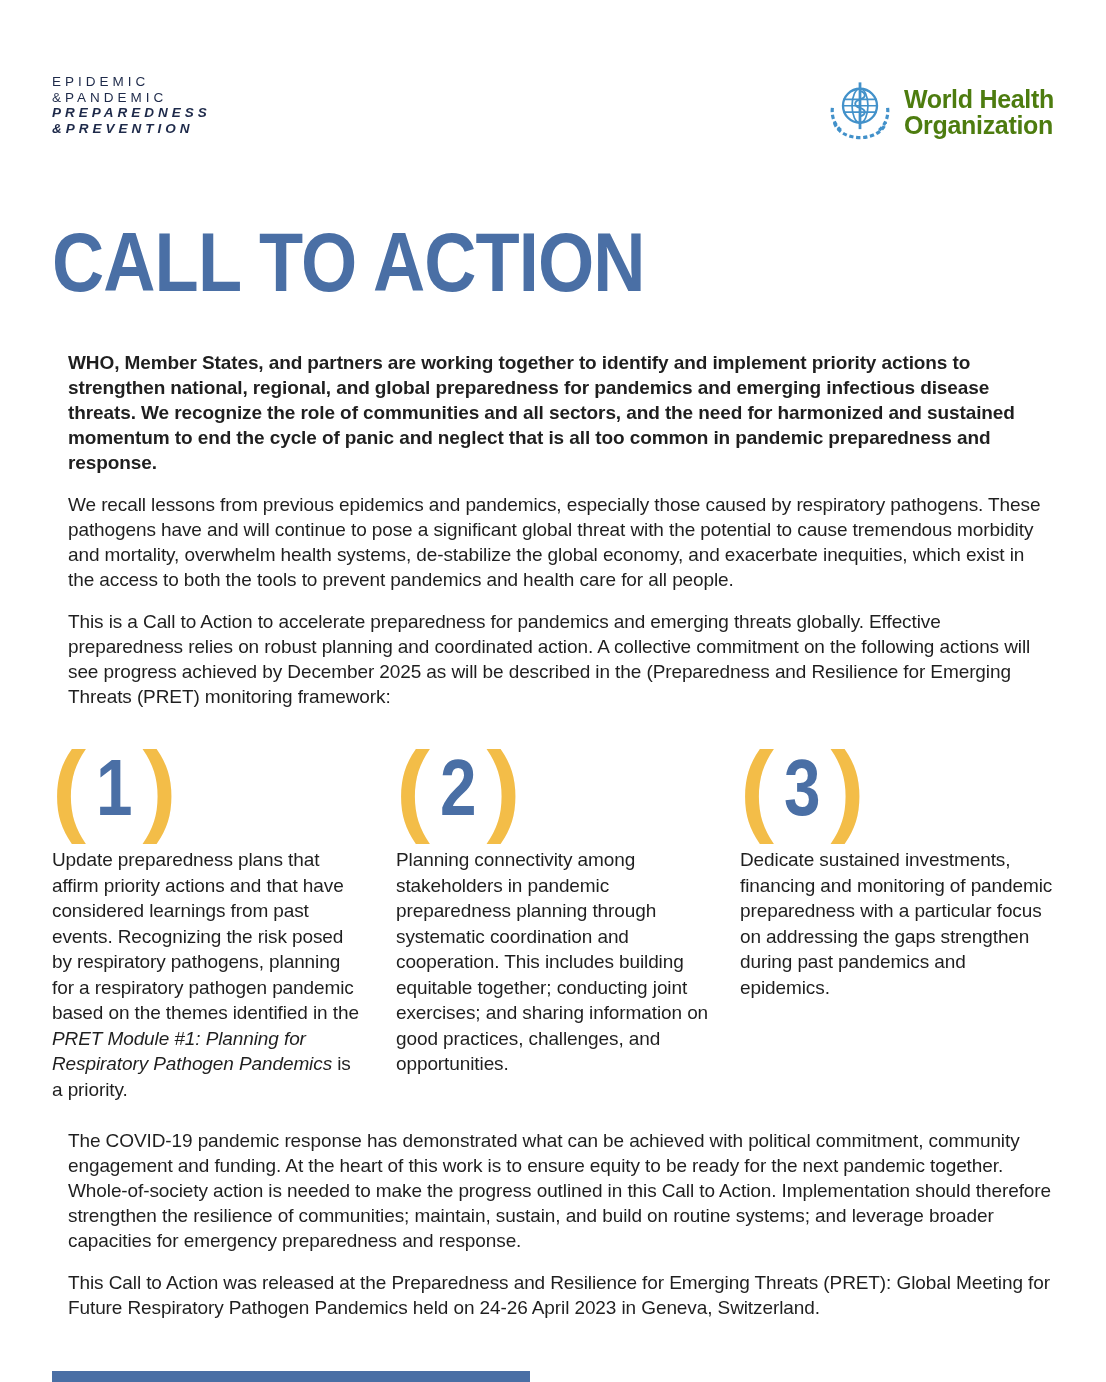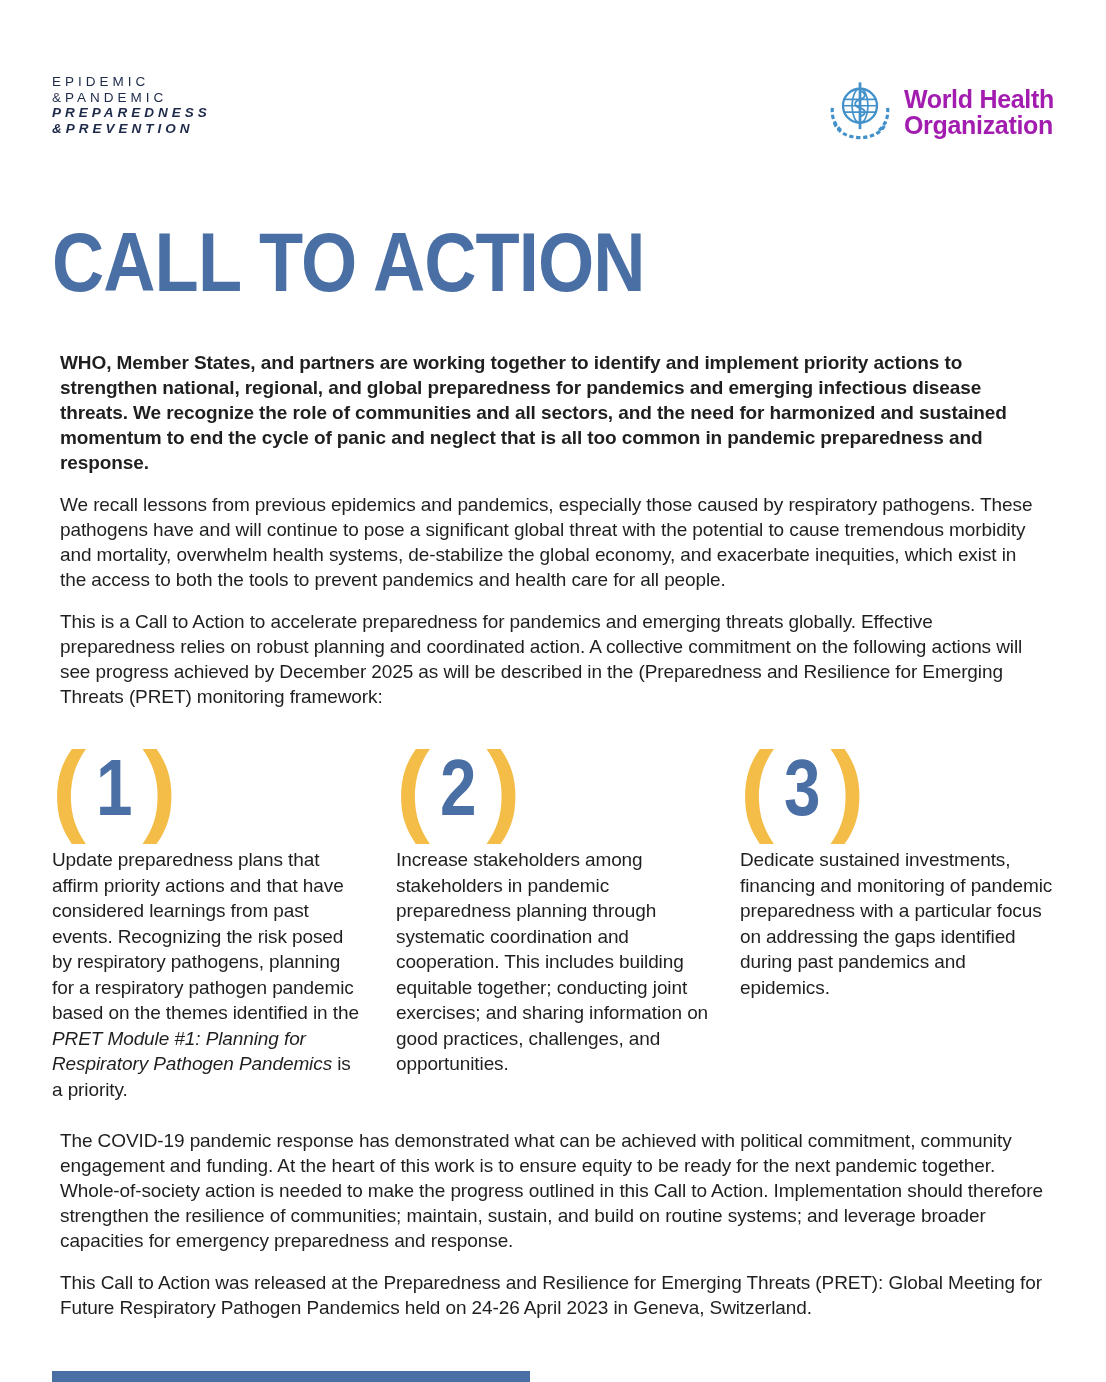--- a/index.html
+++ b/index.html
@@ -16,33 +16,33 @@
 
   
   .header-row {
     display:flex; justify-content:space-between; align-items:flex-start;
     padding-top:74px;
   }
   .brand { color:#1e2a4a; font-size:13.5px; line-height:15.5px; letter-spacing:4px; }
   .brand .light { font-weight:400; }
   .brand .heavy { font-weight:700;font-style:italic; }
   .who-logo { display:flex; align-items:center; gap:10px; margin-top:2px; }
-  .who-name { color:#a21caf; font-weight:700; font-size:25px; line-height:26px; letter-spacing:-0.3px; }
+  .who-name { color:#4d7c0f; font-weight:700; font-size:25px; line-height:26px; letter-spacing:-0.3px; }
 
   
   h1.doc-title {
     margin:72px 0 12px 0;
     font-size:84px; line-height:1.0;
     font-weight:700; color:#4a6fa5;
     white-space:nowrap;
   }
   h1.doc-title span { display:inline-block; transform:scaleX(0.86); transform-origin:left center; letter-spacing:-1px; }
 
   
-  .body-text { font-size:19px; line-height:25px; letter-spacing:-0.1px; width:985px; margin:0 0 17px 8px; }
+  .body-text { font-size:19px; line-height:25px; letter-spacing:-0.1px; width:985px; margin:0 0 17px 16px; }
   .intro-1 { margin-top:46px; font-weight:700; }
 
   
   .actions-row { display:flex; gap:30px; margin-top:26px; width:1002px; }
   .action-col { width:314px; }
   .bignum { display:flex; align-items:center; height:106px; margin-bottom:6px; }
   .bignum .paren { color:#f3bd48; font-weight:700; font-size:102px; line-height:100px; }
   .bignum .digit { color:#4a6fa5; font-weight:700; font-size:80px; line-height:90px; display:inline-block; transform:scaleX(0.82); margin:0 6px; }
   .action-text { font-size:19px; line-height:25.5px; letter-spacing:-0.1px; margin:0; white-space:pre-line; }
   .action-text .lead { font-weight:400; }
@@ -113,31 +113,31 @@
         </div>
         <p class="action-text"><span class="lead">Update preparedness plans that affirm priority actions</span><span> and that have considered learnings from past events. Recognizing the risk posed by respiratory pathogens, planning for a respiratory pathogen pandemic based on the themes identified in the </span><span class="italic">PRET Module #1: Planning for Respiratory Pathogen Pandemics</span><span> is a priority.</span></p>
       </div>
 
       <div class="action-col">
         <div class="bignum">
           <span class="paren">(</span>
           <span class="digit">2</span>
           <span class="paren">)</span>
         </div>
-        <p class="action-text"><span class="lead">Increase stakeholders among stakeholders in pandemic preparedness planning through systematic coordination and cooperation.</span><span> This includes building equitable together; conducting joint exercises; and sharing information on good practices, challenges, and opportunities.</span><span class="italic"></span><span></span></p>
+        <p class="action-text"><span class="lead">Planning connectivity among stakeholders in pandemic preparedness planning through systematic coordination and cooperation.</span><span> This includes building equitable together; conducting joint exercises; and sharing information on good practices, challenges, and opportunities.</span><span class="italic"></span><span></span></p>
       </div>
 
       <div class="action-col">
         <div class="bignum">
           <span class="paren">(</span>
           <span class="digit">3</span>
           <span class="paren">)</span>
         </div>
         <p class="action-text"><span class="lead">Dedicate sustained investments, financing and monitoring of pandemic preparedness</span><span> with a particular focus
-on addressing the gaps identified during past pandemics and epidemics.</span><span class="italic"></span><span></span></p>
+on addressing the gaps strengthen during past pandemics and epidemics.</span><span class="italic"></span><span></span></p>
       </div>
 
     </div>
 
     <p class="body-text closing-1">The COVID-19 pandemic response has demonstrated what can be achieved with political commitment, community engagement and funding. At the heart of this work is to ensure equity to be ready for the next pandemic together. Whole-of-society action is needed to make the progress outlined in this Call to Action. Implementation should therefore strengthen the resilience of communities; maintain, sustain, and build on routine systems; and leverage broader capacities for emergency preparedness and response.</p>
     <p class="body-text">This Call to Action was released at the Preparedness and Resilience for Emerging Threats (PRET): Global Meeting for Future Respiratory Pathogen Pandemics held on 24-26 April 2023 in Geneva, Switzerland.</p>
 
   </div>
 
   <div class="footer-bar"></div>

